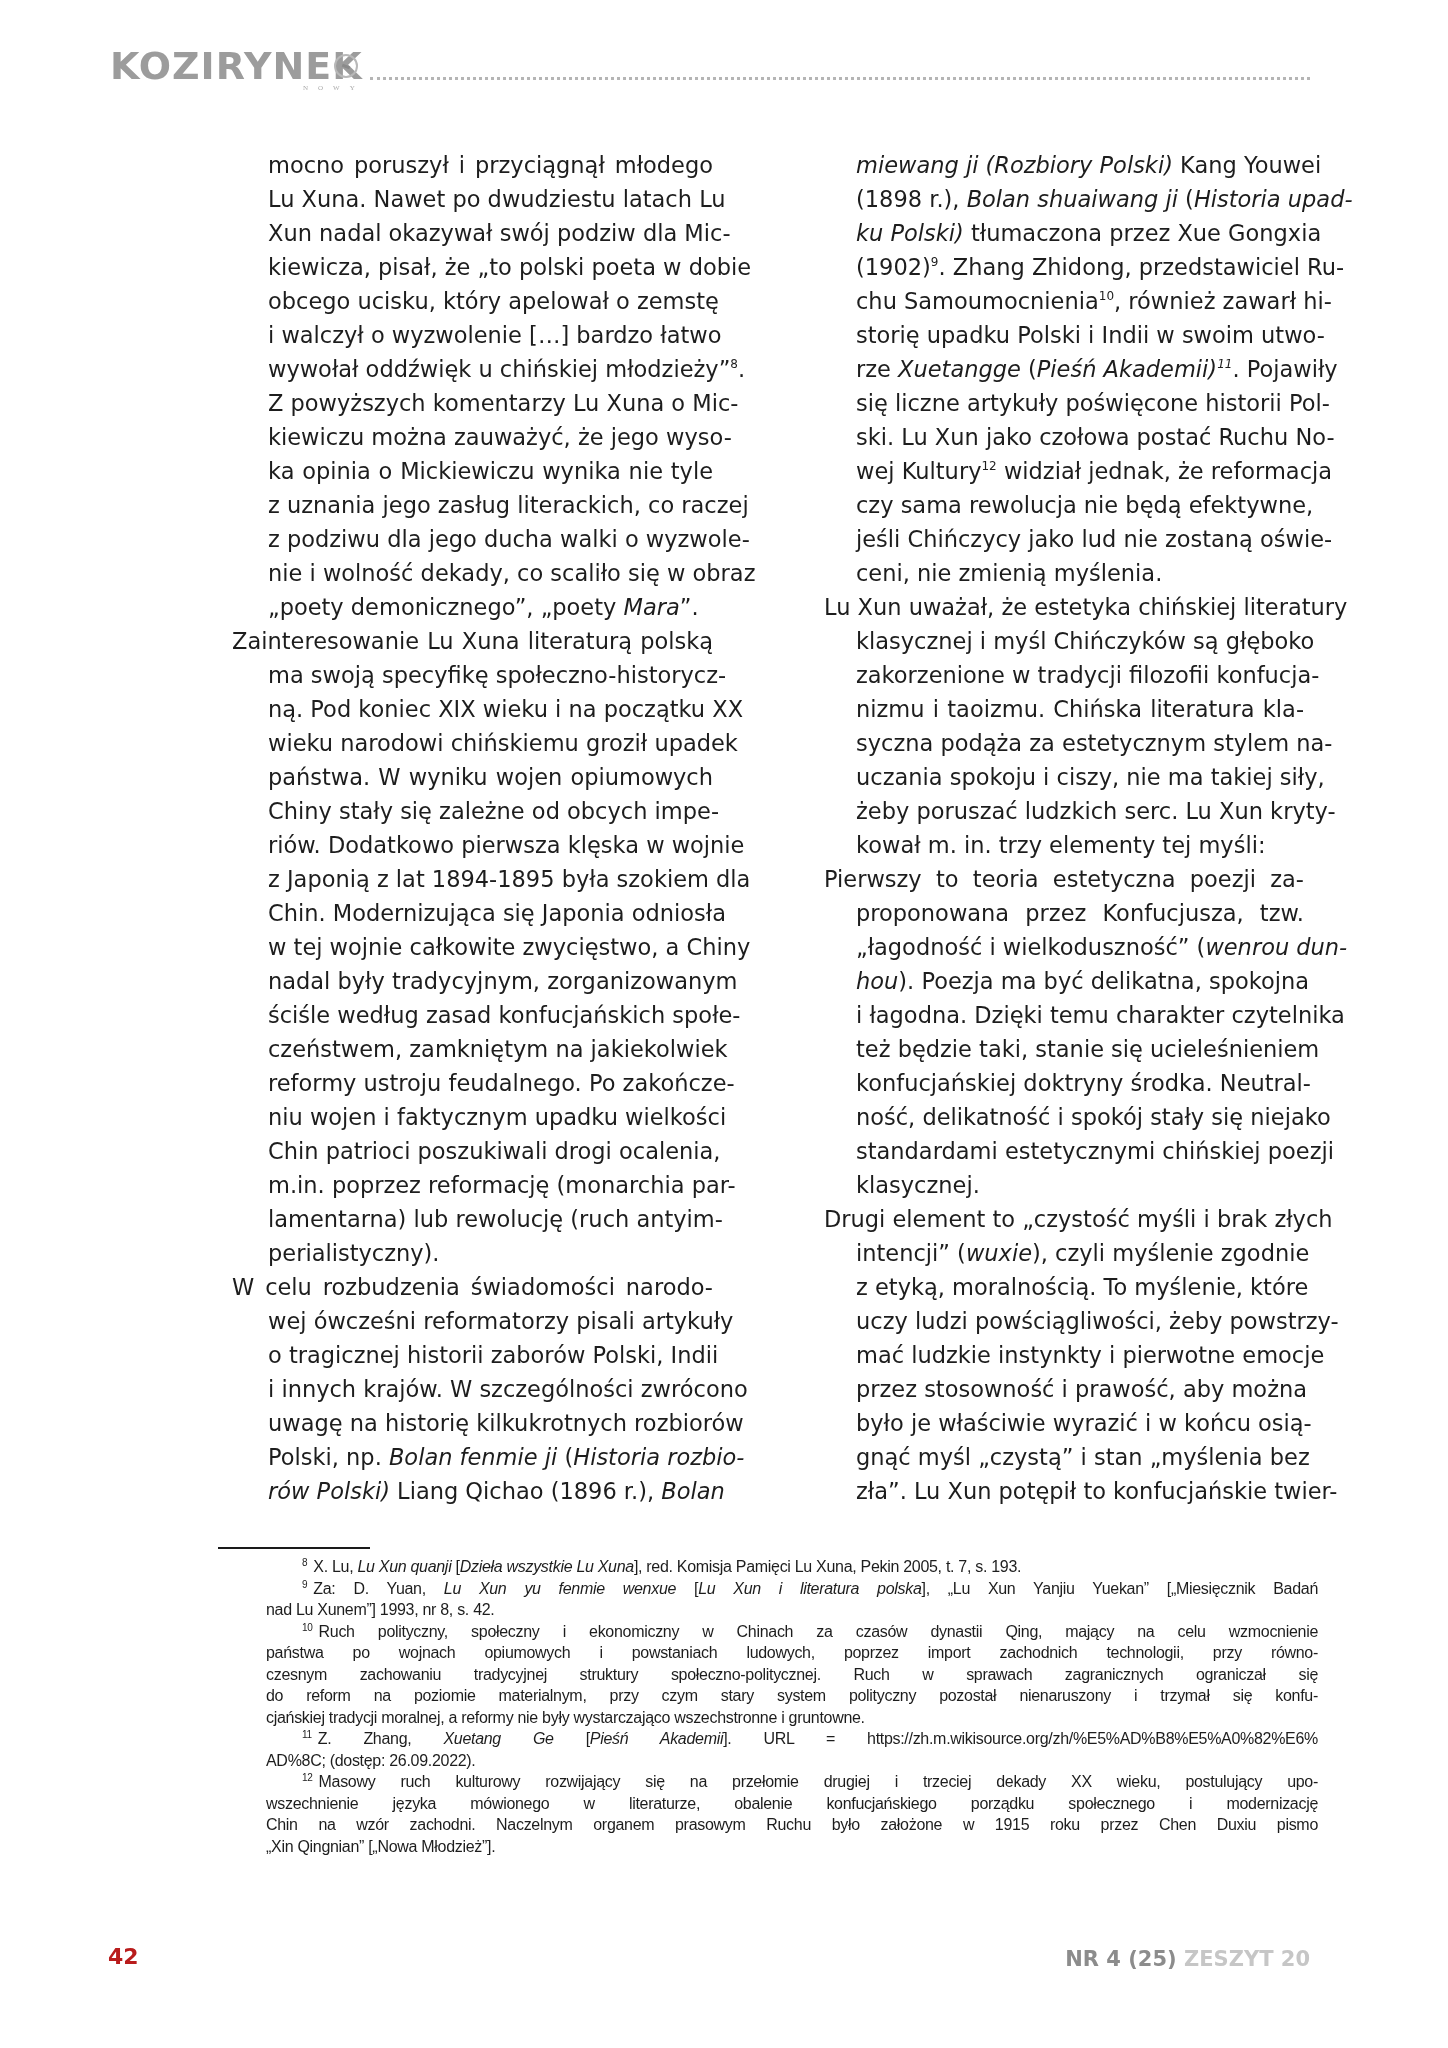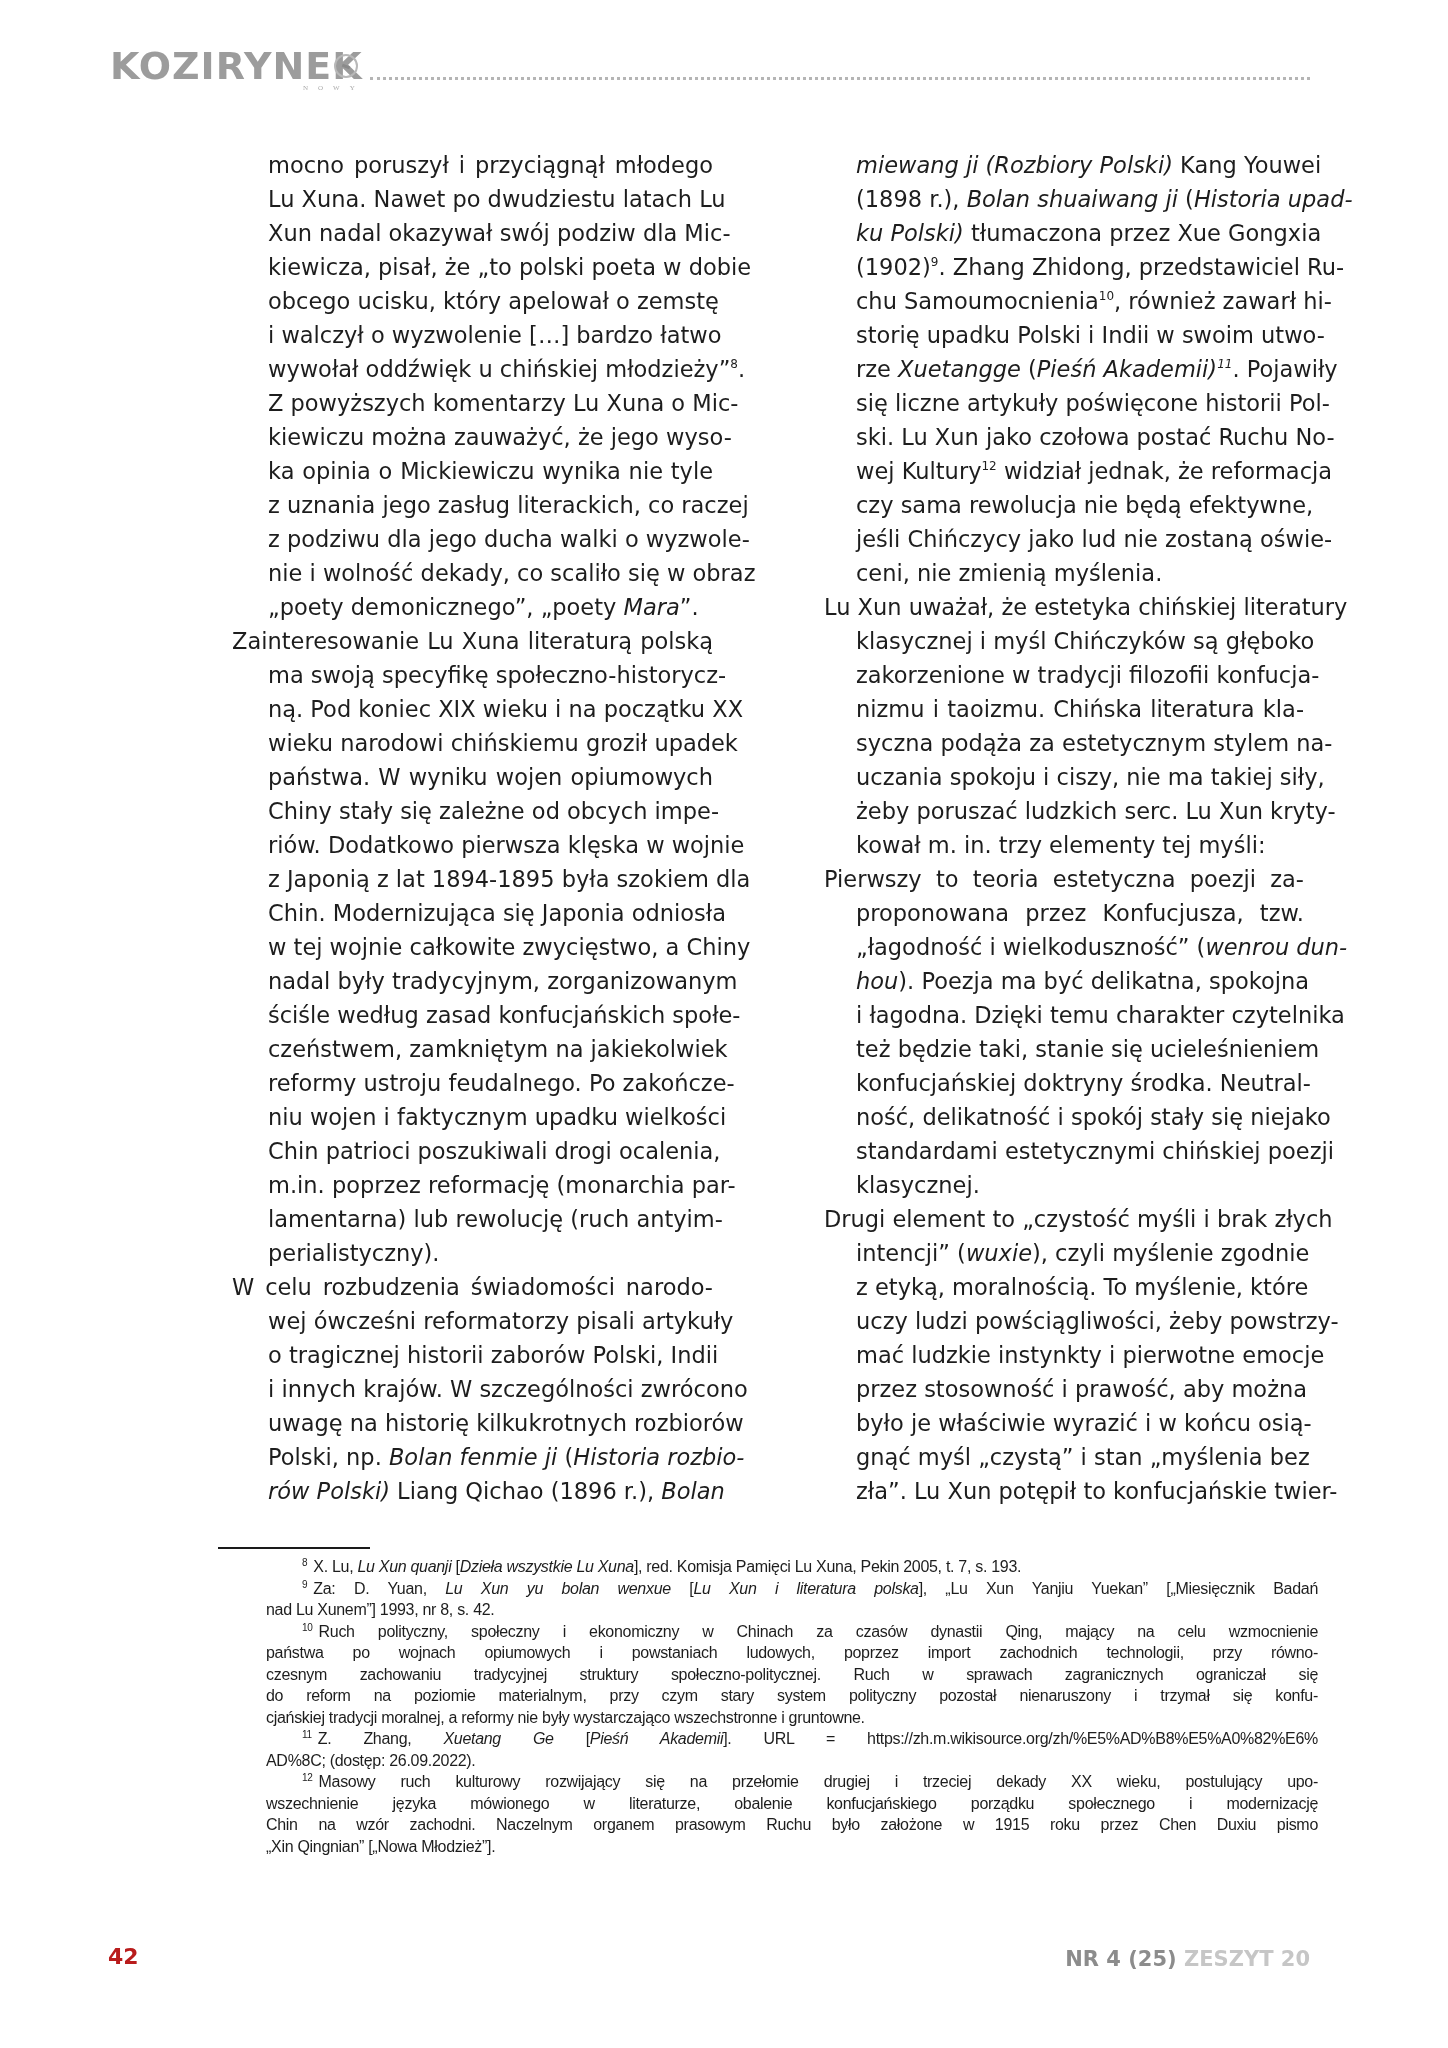--- a/index.html
+++ b/index.html
@@ -124,21 +124,21 @@
     <div class="line"><span>mać ludzkie instynkty i pierwotne emocje</span></div>
     <div class="line"><span>przez stosowność i prawość, aby można</span></div>
     <div class="line"><span>było je właściwie wyrazić i w końcu osią-</span></div>
     <div class="line"><span>gnąć myśl „czystą” i stan „myślenia bez</span></div>
     <div class="line"><span>zła”. Lu Xun potępił to konfucjańskie twier-</span></div>
   </div>
 
 <div class="fn-rule"></div>
 <div class="footnotes" id="footnotes">
     <div class="fn-line first last"><sup>8</sup><span>X. Lu, </span><span class="it">Lu Xun quanji</span><span> [</span><span class="it">Dzieła wszystkie Lu Xuna</span><span>], red. Komisja Pamięci Lu Xuna, Pekin 2005, t. 7, s. 193.</span></div>
-    <div class="fn-line first"><sup>9</sup><span>Za: D. Yuan, </span><span class="it">Lu Xun yu bolan wenxue</span><span> [</span><span class="it">Lu Xun i literatura polska</span><span>], „Lu Xun Yanjiu Yuekan” [„Miesięcznik Badań</span></div>
+    <div class="fn-line first"><sup>9</sup><span>Za: D. Yuan, </span><span class="it">Lu Xun yu fenmie wenxue</span><span> [</span><span class="it">Lu Xun i literatura polska</span><span>], „Lu Xun Yanjiu Yuekan” [„Miesięcznik Badań</span></div>
     <div class="fn-line last"><span>nad Lu Xunem”] 1993, nr 8, s. 42.</span></div>
     <div class="fn-line first"><sup>10</sup><span>Ruch polityczny, społeczny i ekonomiczny w Chinach za czasów dynastii Qing, mający na celu wzmocnienie</span></div>
     <div class="fn-line"><span>państwa po wojnach opiumowych i powstaniach ludowych, poprzez import zachodnich technologii, przy równo-</span></div>
     <div class="fn-line"><span>czesnym zachowaniu tradycyjnej struktury społeczno-politycznej. Ruch w sprawach zagranicznych ograniczał się</span></div>
     <div class="fn-line"><span>do reform na poziomie materialnym, przy czym stary system polityczny pozostał nienaruszony i trzymał się konfu-</span></div>
     <div class="fn-line last"><span>cjańskiej tradycji moralnej, a reformy nie były wystarczająco wszechstronne i gruntowne.</span></div>
     <div class="fn-line first"><sup>11</sup><span>Z. Zhang, </span><span class="it">Xuetang Ge</span><span> [</span><span class="it">Pieśń Akademii</span><span>]. URL = https://zh.m.wikisource.org/zh/%E5%AD%B8%E5%A0%82%E6%</span></div>
     <div class="fn-line last"><span>AD%8C; (dostęp: 26.09.2022).</span></div>
     <div class="fn-line first"><sup>12</sup><span>Masowy ruch kulturowy rozwijający się na przełomie drugiej i trzeciej dekady XX wieku, postulujący upo-</span></div>
     <div class="fn-line"><span>wszechnienie języka mówionego w literaturze, obalenie konfucjańskiego porządku społecznego i modernizację</span></div>

